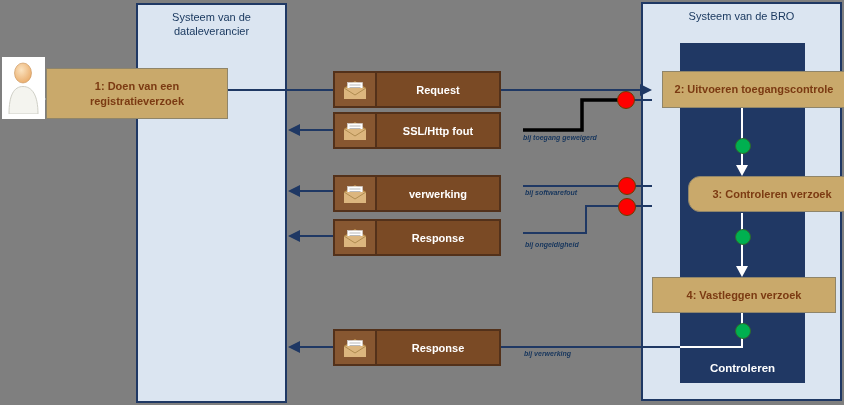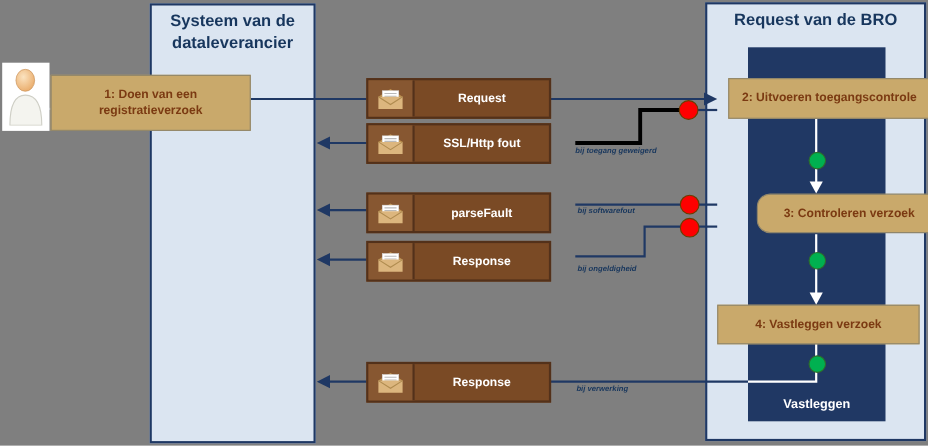--- a/index.html
+++ b/index.html
@@ -1,21 +1,21 @@
 <!DOCTYPE html>
 <html><head>
 <meta charset="utf-8">
 <style>
   html,body{margin:0;padding:0;}
   .canvas{position:relative;width:844px;height:405px;background:#7f7f7f;
           font-family:"Liberation Sans",sans-serif;overflow:hidden;}
   .panel{position:absolute;background:#dbe5f1;border:2px solid #1f3864;box-sizing:border-box;z-index:0;}
   .panel-left{left:136px;top:3px;width:151px;height:400px;}
   .panel-right{left:641px;top:2px;width:201px;height:399px;}
-  .panel-title{color:#17365d;font-weight:bold;font-size:15px;text-align:center;
+  .panel-title{color:#17365d;font-weight:normal;font-size:11px;text-align:center;
                padding:5px 6px 0 6px;line-height:1.3;}
   .inner-panel{position:absolute;left:680px;top:43px;width:125px;height:340px;background:#203864;z-index:0;}
   .inner-label{position:absolute;left:680px;top:362px;width:125px;text-align:center;color:#ffffff;
                font-weight:bold;font-size:11.5px;z-index:2;}
   .lines{position:absolute;left:0;top:0;z-index:1;}
   .step{position:absolute;box-sizing:border-box;background:#c9a96b;border:1.5px solid #8f856a;
         color:#7b3a12;font-weight:bold;font-size:11px;display:flex;align-items:center;
         justify-content:center;text-align:center;line-height:1.3;z-index:2;}
   .msg{position:absolute;left:333px;width:168px;height:37px;box-sizing:border-box;
        border:2px solid #53311a;background:#7a4a25;display:flex;z-index:2;}
@@ -33,24 +33,24 @@
 </style>
 </head>
 <body>
 
 <div class="canvas">
 
   <div class="panel panel-left">
     <div class="panel-title">Systeem van de dataleverancier</div>
   </div>
   <div class="panel panel-right">
-    <div class="panel-title">Request van de BRO</div>
+    <div class="panel-title">Systeem van de BRO</div>
   </div>
   <div class="inner-panel"></div>
-  <div class="inner-label">Vastleggen</div>
+  <div class="inner-label">Controleren</div>
 
   <svg class="lines" width="844" height="405">
 
     <line x1="28" y1="99" x2="46" y2="99" stroke="#9aa0a8" stroke-width="2"></line>
 
     <line x1="228" y1="90" x2="643" y2="90" stroke="#1f3864" stroke-width="2"></line>
     <polygon points="652,90 640,84 640,96" fill="#1f3864"></polygon>
 
     <line x1="652" y1="100" x2="628" y2="100" stroke="#1f3864" stroke-width="2"></line>
 
@@ -131,21 +131,21 @@
       <svg width="26" height="21" viewBox="0 0 26 21">
         <polygon points="2,9 13,2 24,9" fill="#c0934f"></polygon>
         <rect x="5.5" y="3.5" width="15" height="12" fill="#ffffff" stroke="#d8d8d8" stroke-width="0.5"></rect>
         <line x1="7.5" y1="6" x2="18.5" y2="6" stroke="#b9b9b9"></line>
         <line x1="7.5" y1="8.5" x2="18.5" y2="8.5" stroke="#b9b9b9"></line>
         <line x1="7.5" y1="11" x2="18.5" y2="11" stroke="#b9b9b9"></line>
         <path d="M2 9 L24 9 L24 20 L2 20 Z" fill="#dcb67e"></path>
         <path d="M2 9 L13 16 L24 9" fill="none" stroke="#b08c50" stroke-width="1"></path>
       </svg>
     </div>
-    <div class="msg-label">parseFault</div>
+    <div class="msg-label">verwerking</div>
   </div>
 
   <div class="msg" style="top:219px;">
     <div class="msg-icon">
       <svg width="26" height="21" viewBox="0 0 26 21">
         <polygon points="2,9 13,2 24,9" fill="#c0934f"></polygon>
         <rect x="5.5" y="3.5" width="15" height="12" fill="#ffffff" stroke="#d8d8d8" stroke-width="0.5"></rect>
         <line x1="7.5" y1="6" x2="18.5" y2="6" stroke="#b9b9b9"></line>
         <line x1="7.5" y1="8.5" x2="18.5" y2="8.5" stroke="#b9b9b9"></line>
         <line x1="7.5" y1="11" x2="18.5" y2="11" stroke="#b9b9b9"></line>

